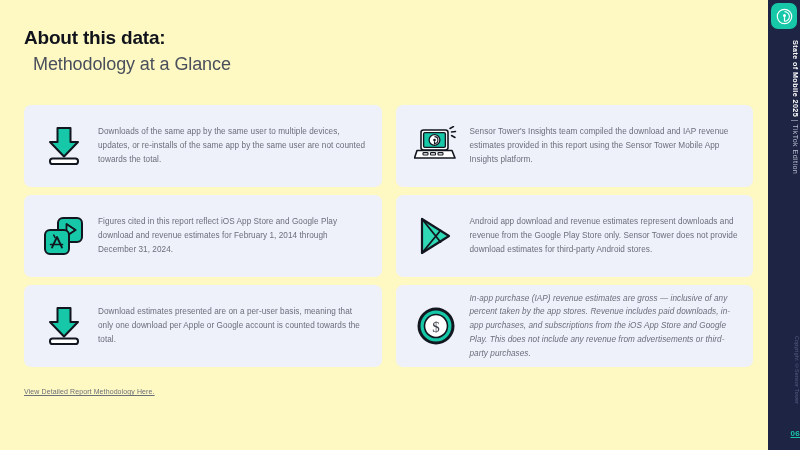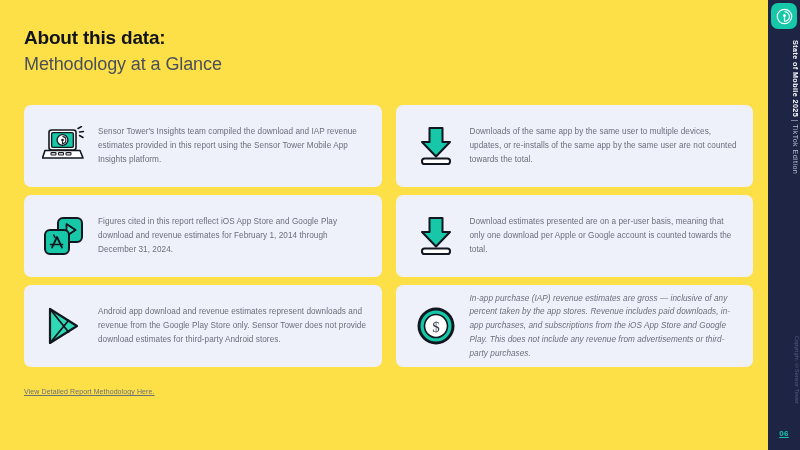--- a/index.html
+++ b/index.html
@@ -1,31 +1,31 @@
 <!DOCTYPE html>
 <html><head>
 <meta charset="utf-8">
 <style>
   * { margin:0; padding:0; box-sizing:border-box; }
   html, body {
     width:800px; height:450px;
     font-family:"Liberation Sans", sans-serif;
     background:#ffffff; overflow:hidden;
   }
-  .page { position:relative; width:800px; height:450px; background:#fde047; }
+  .page { position:relative; width:800px; height:450px; background:#fef9c3; }
 
   
   .header { position:absolute; left:24px; top:26px; }
   .title-main {
     font-size:19px; font-weight:bold; color:#10131c;
     letter-spacing:-0.2px; line-height:1.25;
   }
   .title-sub {
     font-size:18px; font-weight:400; color:#4a4f5c;
-    letter-spacing:-0.1px; line-height:1.3; margin-top:3px;
+    letter-spacing:-0.1px; line-height:1.3; margin-top:3px;margin-left:9px;
   }
 
   
   .grid {
     position:absolute; left:24px; top:105px;
     width:729px;
     display:grid;
     grid-template-columns:1fr 1fr;
     grid-auto-rows:82px;
     column-gap:14px; row-gap:8px;
@@ -76,37 +76,47 @@
   .sidebar-title .sep { font-weight:400; color:#b9bdd0; }
   .sidebar-copyright {
     position:absolute; left:0; bottom:46px; width:32px;
     writing-mode:vertical-rl; text-orientation:mixed;
     font-size:5.2px; color:#5c melhor; color:#575f85;
     letter-spacing:0.3px;
     display:flex; justify-content:flex-end;
   }
   .page-number {
     position:absolute; left:0; bottom:12px; width:32px;
-    text-align:center;
+    text-align:right;
     font-size:8px; font-weight:bold; color:#16c7a8;
     letter-spacing:0.3px;
     text-decoration:underline;
   }
 </style>
 </head>
 <body>
 
 <div class="page">
 
   <div class="header">
     <div class="title-main">About this data:</div>
     <div class="title-sub">Methodology at a Glance</div>
   </div>
 
   <div class="grid">
+
+    <div class="card">
+      <div class="card-icon">
+        <svg width="40" height="42" viewBox="0 0 40 42">
+          <path d="M13.5 3 L26.5 3 L26.5 17 L34 17 L20 31.5 L6 17 L13.5 17 Z" fill="#16c7a8" stroke="#12161f" stroke-width="2" stroke-linejoin="round"></path>
+          <rect x="6" y="33.5" width="28" height="5.5" rx="2.6" fill="#fff" stroke="#12161f" stroke-width="2"></rect>
+        </svg>
+      </div>
+      <div class="card-text">Downloads of the same app by the same user to multiple devices, updates, or re-installs of the same app by the same user are not counted towards the total.</div>
+    </div>
 
     <div class="card">
       <div class="card-icon">
         <svg width="44" height="40" viewBox="0 0 44 40">
           <rect x="7" y="4" width="27" height="20" rx="2.5" fill="#fff" stroke="#12161f" stroke-width="1.6"></rect>
           <rect x="9.6" y="6.6" width="21.8" height="14.8" rx="1.4" fill="#16c7a8" stroke="#12161f" stroke-width="1.4"></rect>
           <circle cx="20.5" cy="14" r="5.4" fill="#fff" stroke="#12161f" stroke-width="1.3"></circle>
           <path d="M20.5 10.6 a3.4 3.4 0 0 1 0 6.8" fill="none" stroke="#12161f" stroke-width="1.1"></path>
           <circle cx="20.5" cy="14" r="1.3" fill="#12161f"></circle>
           <path d="M20.5 15.3 L20.5 18.4" stroke="#12161f" stroke-width="1.1"></path>
@@ -115,61 +125,51 @@
           <rect x="16.5" y="26.6" width="5" height="2.4" rx="0.7" fill="#fff" stroke="#12161f" stroke-width="1.1"></rect>
           <rect x="24" y="26.6" width="5" height="2.4" rx="0.7" fill="#fff" stroke="#12161f" stroke-width="1.1"></rect>
           <path d="M36 2.5 L39.5 0.5 M37.5 6 L41.5 5.5 M37.5 9.5 L41 11.5" stroke="#12161f" stroke-width="1.5" stroke-linecap="round"></path>
         </svg>
       </div>
       <div class="card-text">Sensor Tower's Insights team compiled the download and IAP revenue estimates provided in this report using the Sensor Tower Mobile App Insights platform.</div>
     </div>
 
     <div class="card">
       <div class="card-icon">
-        <svg width="40" height="42" viewBox="0 0 40 42">
-          <path d="M13.5 3 L26.5 3 L26.5 17 L34 17 L20 31.5 L6 17 L13.5 17 Z" fill="#16c7a8" stroke="#12161f" stroke-width="2" stroke-linejoin="round"></path>
-          <rect x="6" y="33.5" width="28" height="5.5" rx="2.6" fill="#fff" stroke="#12161f" stroke-width="2"></rect>
-        </svg>
-      </div>
-      <div class="card-text">Downloads of the same app by the same user to multiple devices, updates, or re-installs of the same app by the same user are not counted towards the total.</div>
-    </div>
-
-    <div class="card">
-      <div class="card-icon">
         <svg width="46" height="44" viewBox="0 0 46 44">
           <rect x="17" y="4" width="24" height="24" rx="5" fill="#16c7a8" stroke="#12161f" stroke-width="2"></rect>
           <path d="M25.5 10 L25.5 22 L34.5 16 Z" fill="#2fd9b5" stroke="#12161f" stroke-width="1.8" stroke-linejoin="round"></path>
           <path d="M25.5 10 L34.5 16 L25.5 22" fill="none" stroke="#12161f" stroke-width="1.3"></path>
           <rect x="4" y="16" width="24" height="24" rx="5" fill="#16c7a8" stroke="#12161f" stroke-width="2"></rect>
           <path d="M11 33.5 L16 23 L21 33.5" fill="none" stroke="#12161f" stroke-width="1.8" stroke-linecap="round" stroke-linejoin="round"></path>
           <path d="M9.5 30.5 L21.5 30.5" stroke="#12161f" stroke-width="1.6" stroke-linecap="round"></path>
           <path d="M14 23.5 L12.8 21.2" stroke="#12161f" stroke-width="1.6" stroke-linecap="round"></path>
         </svg>
       </div>
       <div class="card-text">Figures cited in this report reflect iOS App Store and Google Play download and revenue estimates for February 1, 2014 through December 31, 2024.</div>
     </div>
 
     <div class="card">
       <div class="card-icon">
+        <svg width="42" height="42" viewBox="0 0 42 42">
+          <path d="M7 4 L7 38 L34 21 Z" fill="#2fd9b5" stroke="#12161f" stroke-width="2.2" stroke-linejoin="round"></path>
+          <path d="M7 4 L25.5 27 M7 38 L25.5 15.5" fill="none" stroke="#12161f" stroke-width="1.8" stroke-linecap="round"></path>
+        </svg>
+      </div>
+      <div class="card-text">Android app download and revenue estimates represent downloads and revenue from the Google Play Store only. Sensor Tower does not provide download estimates for third-party Android stores.</div>
+    </div>
+
+    <div class="card">
+      <div class="card-icon">
         <svg width="40" height="42" viewBox="0 0 40 42">
           <path d="M13.5 3 L26.5 3 L26.5 17 L34 17 L20 31.5 L6 17 L13.5 17 Z" fill="#16c7a8" stroke="#12161f" stroke-width="2" stroke-linejoin="round"></path>
           <rect x="6" y="33.5" width="28" height="5.5" rx="2.6" fill="#fff" stroke="#12161f" stroke-width="2"></rect>
         </svg>
       </div>
       <div class="card-text">Download estimates presented are on a per-user basis, meaning that only one download per Apple or Google account is counted towards the total.</div>
-    </div>
-
-    <div class="card">
-      <div class="card-icon">
-        <svg width="42" height="42" viewBox="0 0 42 42">
-          <path d="M7 4 L7 38 L34 21 Z" fill="#2fd9b5" stroke="#12161f" stroke-width="2.2" stroke-linejoin="round"></path>
-          <path d="M7 4 L25.5 27 M7 38 L25.5 15.5" fill="none" stroke="#12161f" stroke-width="1.8" stroke-linecap="round"></path>
-        </svg>
-      </div>
-      <div class="card-text">Android app download and revenue estimates represent downloads and revenue from the Google Play Store only. Sensor Tower does not provide download estimates for third-party Android stores.</div>
     </div>
 
     <div class="card tall">
       <div class="card-icon">
         <svg width="42" height="42" viewBox="0 0 42 42">
           <circle cx="21" cy="21" r="18.5" fill="#12161f"></circle>
           <circle cx="21" cy="21" r="15.5" fill="#16c7a8"></circle>
           <circle cx="21" cy="21" r="11.5" fill="#fff" stroke="#12161f" stroke-width="1.6"></circle>
           <text x="21" y="26.8" text-anchor="middle" font-family="Liberation Serif, serif" font-size="15" fill="#3b3f4a">$</text>
         </svg>

